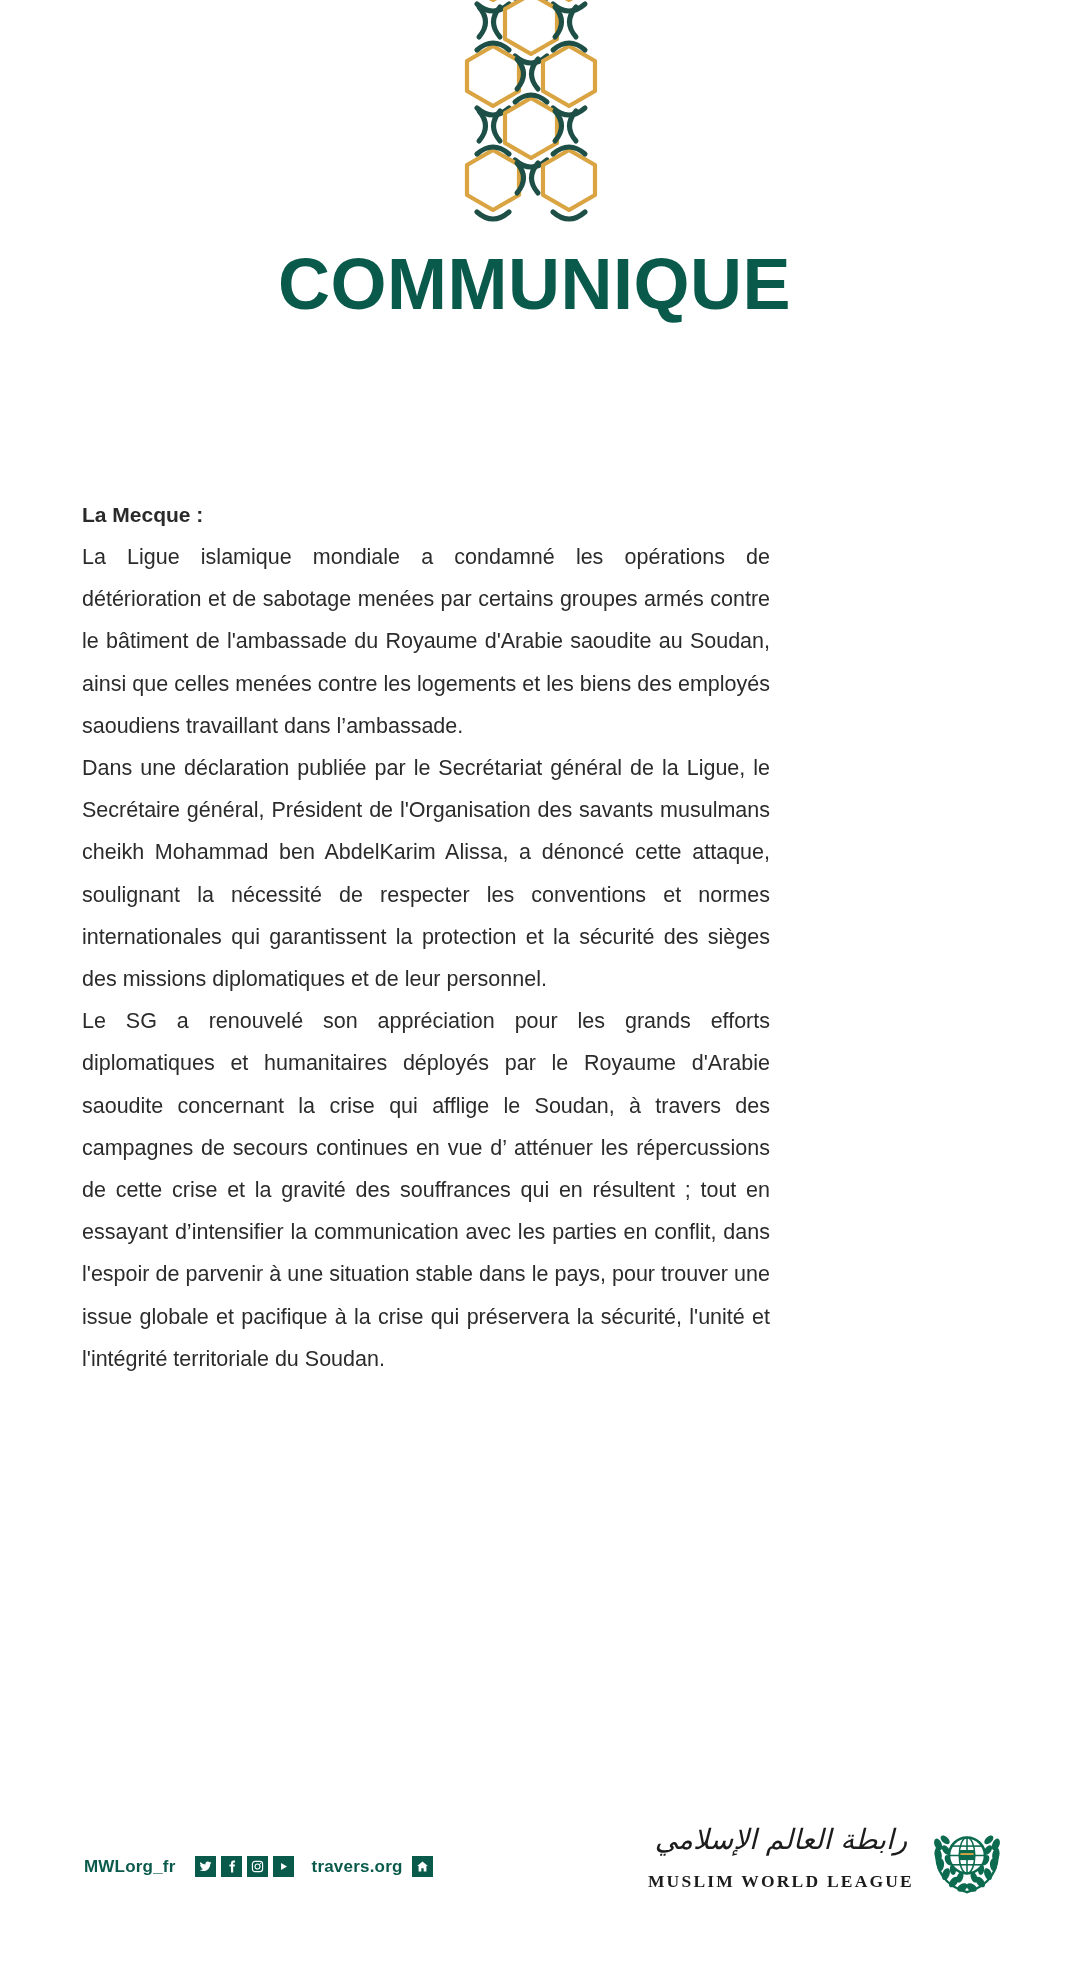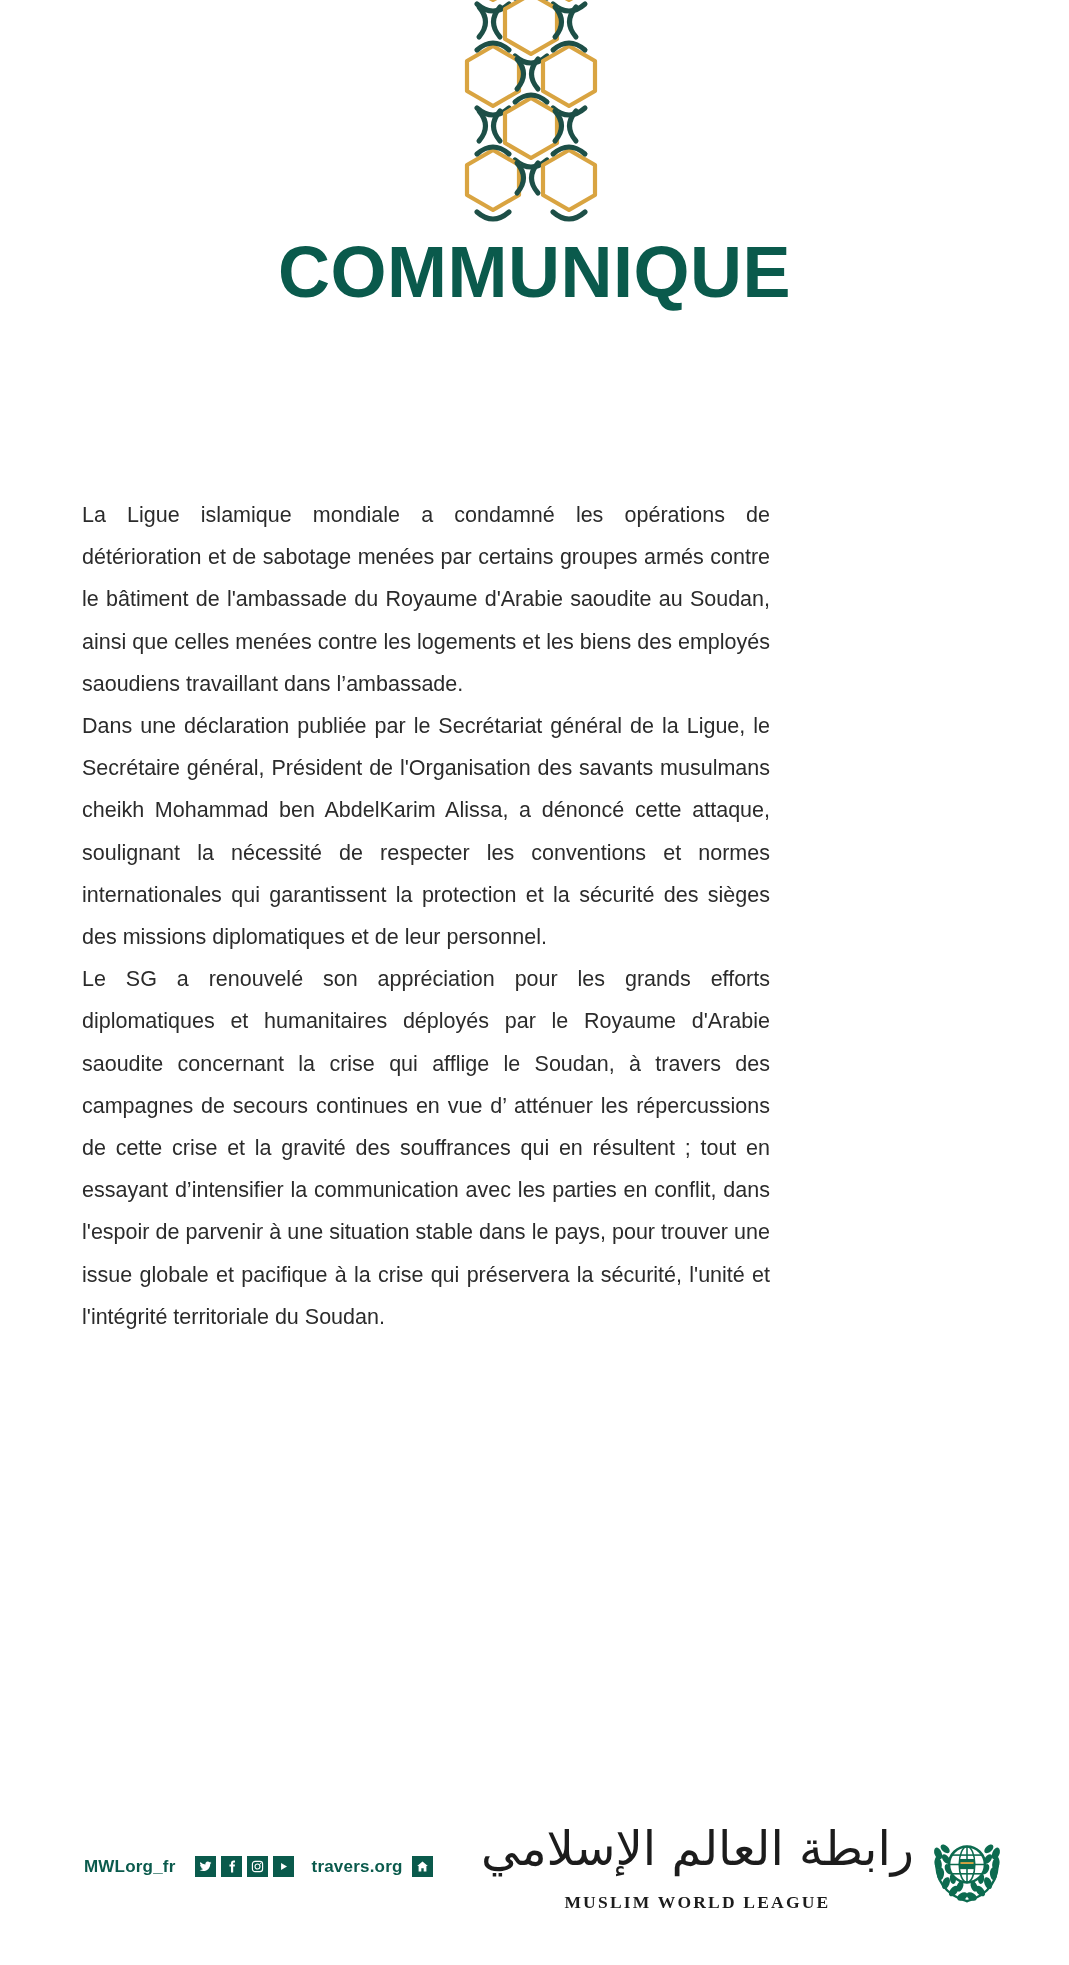--- a/index.html
+++ b/index.html
@@ -27,21 +27,21 @@
     display: flex;
     justify-content: center;
     align-items: flex-start;
     pointer-events: none;
   }
   .ornament svg { display: block; }
 
   
   .title-wrap {
     position: absolute;
-    top: 236px;
+    top: 248px;
     left: 0;
     width: 1069px;
     text-align: center;
   }
   .title {
     display: inline-block;
     font-size: 72px;
     font-weight: 700;
     letter-spacing: 0.5px;
     line-height: 1;
@@ -128,26 +128,27 @@
     align-items: center;
     gap: 14px;
   }
   .logo-text {
     display: flex;
     flex-direction: column;
     align-items: center;
     justify-content: center;
   }
   .logo-ar {
-    font-size: 48px;
+    font-size: 28px;
     color: #1c1c1c;
     line-height: 1.25;
     direction: rtl;
     font-family: "DejaVu Sans", "Liberation Sans", sans-serif;
     white-space: nowrap;
+    font-style: italic;
   }
   .logo-en {
     font-size: 17.5px;
     font-weight: 700;
     letter-spacing: 2.2px;
     color: #1c1c1c;
     font-family: "Liberation Serif", "DejaVu Serif", serif;
     margin-top: 14px;
     white-space: nowrap;
   }
@@ -218,20 +219,21 @@
     <use href="#capB" x="22" y="238"></use>
     <use href="#capB" x="98" y="238"></use>
   </svg>
 </div>
 
 <div class="title-wrap">
   <span class="title">COMMUNIQUE</span>
 </div>
 
 <div class="body-wrap">
+  <p class="kicker">La Mecque :</p>
   <p class="para">La Ligue islamique mondiale a condamné les opérations de détérioration et de sabotage menées par certains groupes armés contre le bâtiment de l'ambassade du Royaume d'Arabie saoudite au Soudan, ainsi que celles menées contre les logements et les biens des employés saoudiens travaillant dans l’ambassade.</p>
   <p class="para">Dans une déclaration publiée par le Secrétariat général de la Ligue, le Secrétaire général, Président de l'Organisation des savants musulmans cheikh Mohammad ben AbdelKarim Alissa, a dénoncé cette attaque, soulignant la nécessité de respecter les conventions et normes internationales qui garantissent la protection et la sécurité des sièges des missions diplomatiques et de leur personnel.</p>
   <p class="para">Le SG a renouvelé son appréciation pour les grands efforts diplomatiques et humanitaires déployés par le Royaume d'Arabie saoudite concernant la crise qui afflige le Soudan, à travers des campagnes de secours continues en vue d’ atténuer les répercussions de cette crise et la gravité des souffrances qui en résultent ; tout en essayant d’intensifier la communication avec les parties en conflit, dans l'espoir de parvenir à une situation stable dans le pays, pour trouver une issue globale et pacifique à la crise qui préservera la sécurité, l'unité et l'intégrité territoriale du Soudan.</p>
 </div>
 
 <div class="footer">
 
   <div class="footer-left">
     <span class="handle">MWLorg_fr</span>
 

